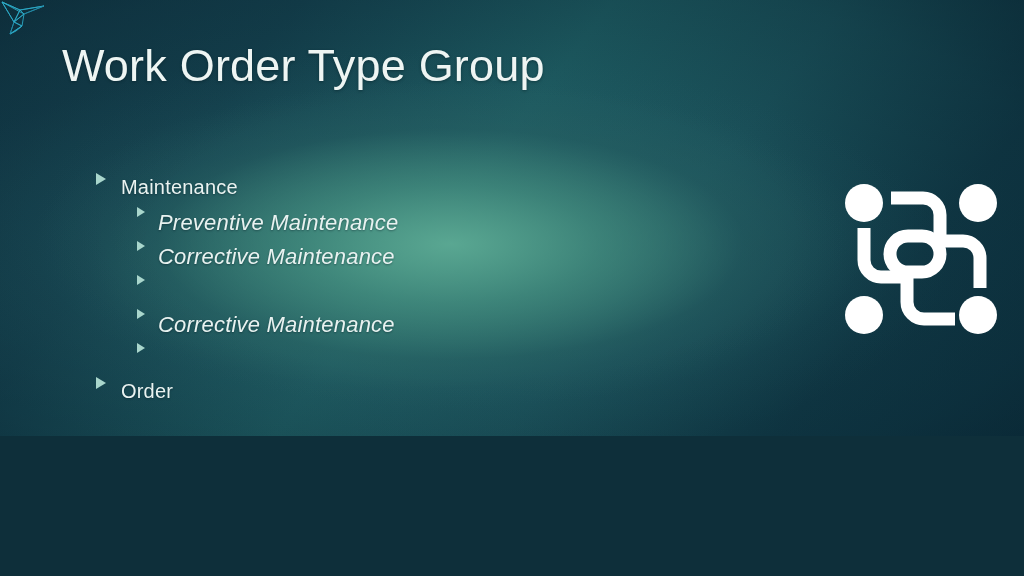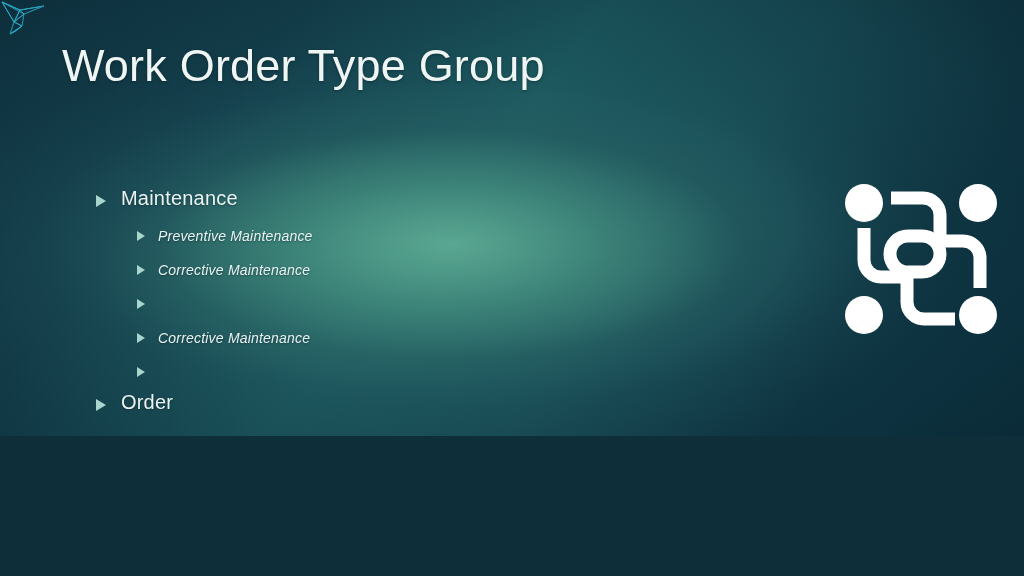--- a/index.html
+++ b/index.html
@@ -60,21 +60,21 @@
   
   #bullets {
     position: absolute;
     left: 96px;
     top: 176px;
     width: 640px;
   }
 
   .row {
     display: flex;
-    align-items: flex-end;
+    align-items: flex-start;
     height: 34px;
   }
 
   .row .tri {
     flex: 0 0 auto;
     display: inline-block;
     width: 0;
     height: 0;
     position: relative;
   }
@@ -103,21 +103,21 @@
     padding-left: 41px;
   }
   .row.lvl2 .tri {
     border-top: 5.5px solid transparent;
     border-bottom: 5.5px solid transparent;
     border-left: 8.5px solid #a9d6cc;
     top: -3px;
     margin-right: 13px;
   }
   .row.lvl2 .txt {
-    font-size: 14px;
+    font-size: 22px;
     font-weight: 400;
     font-style: italic;
     color: #e8f2f0;
     letter-spacing: 0.2px;
   }
 
   .txt {
     text-shadow: 0 1px 2px rgba(4,26,34,0.40);
     white-space: nowrap;
   }

